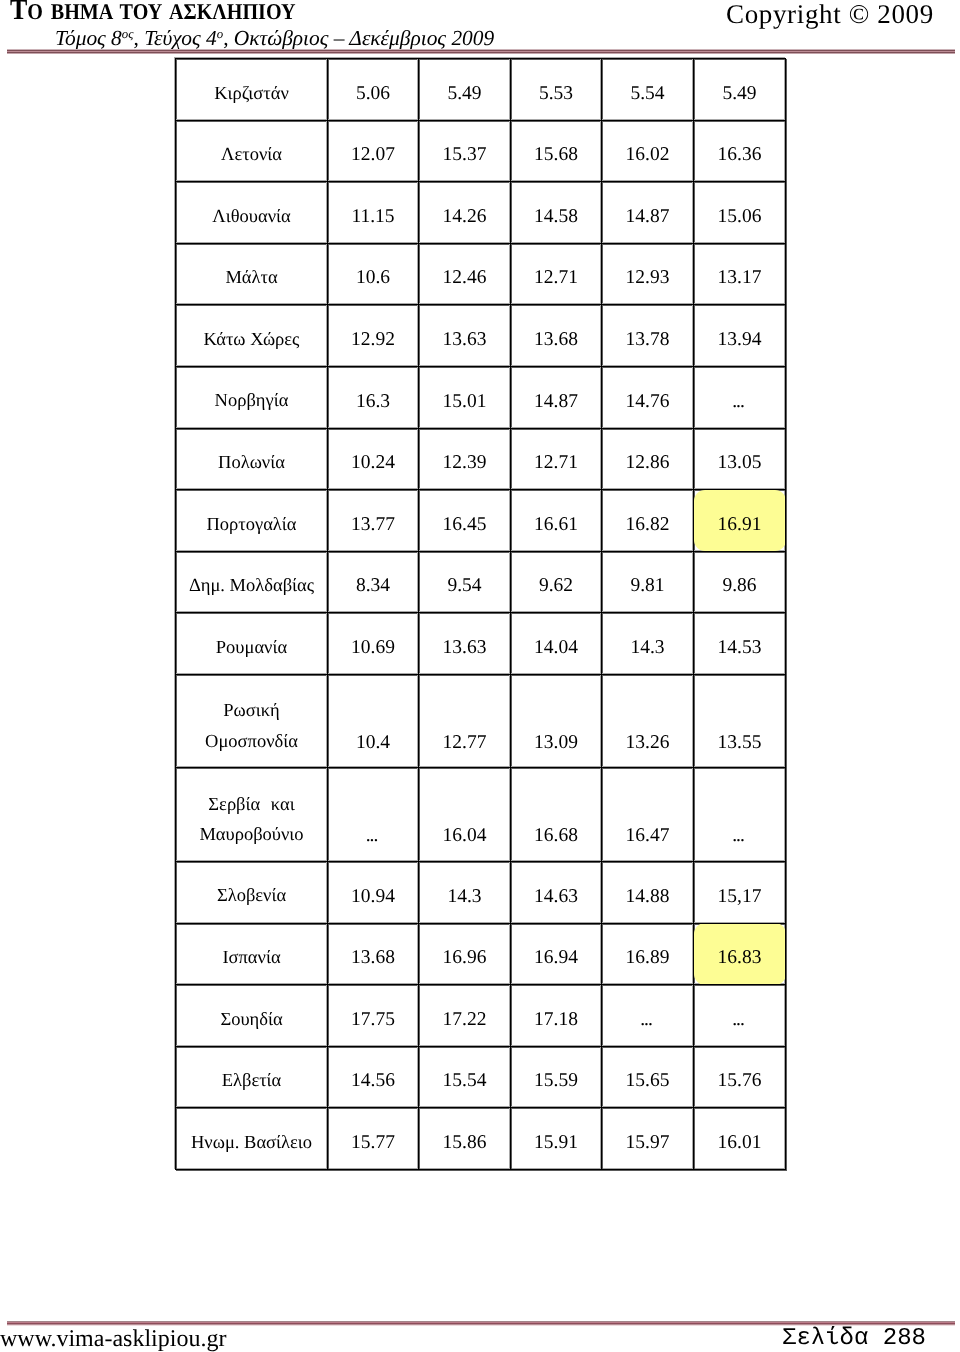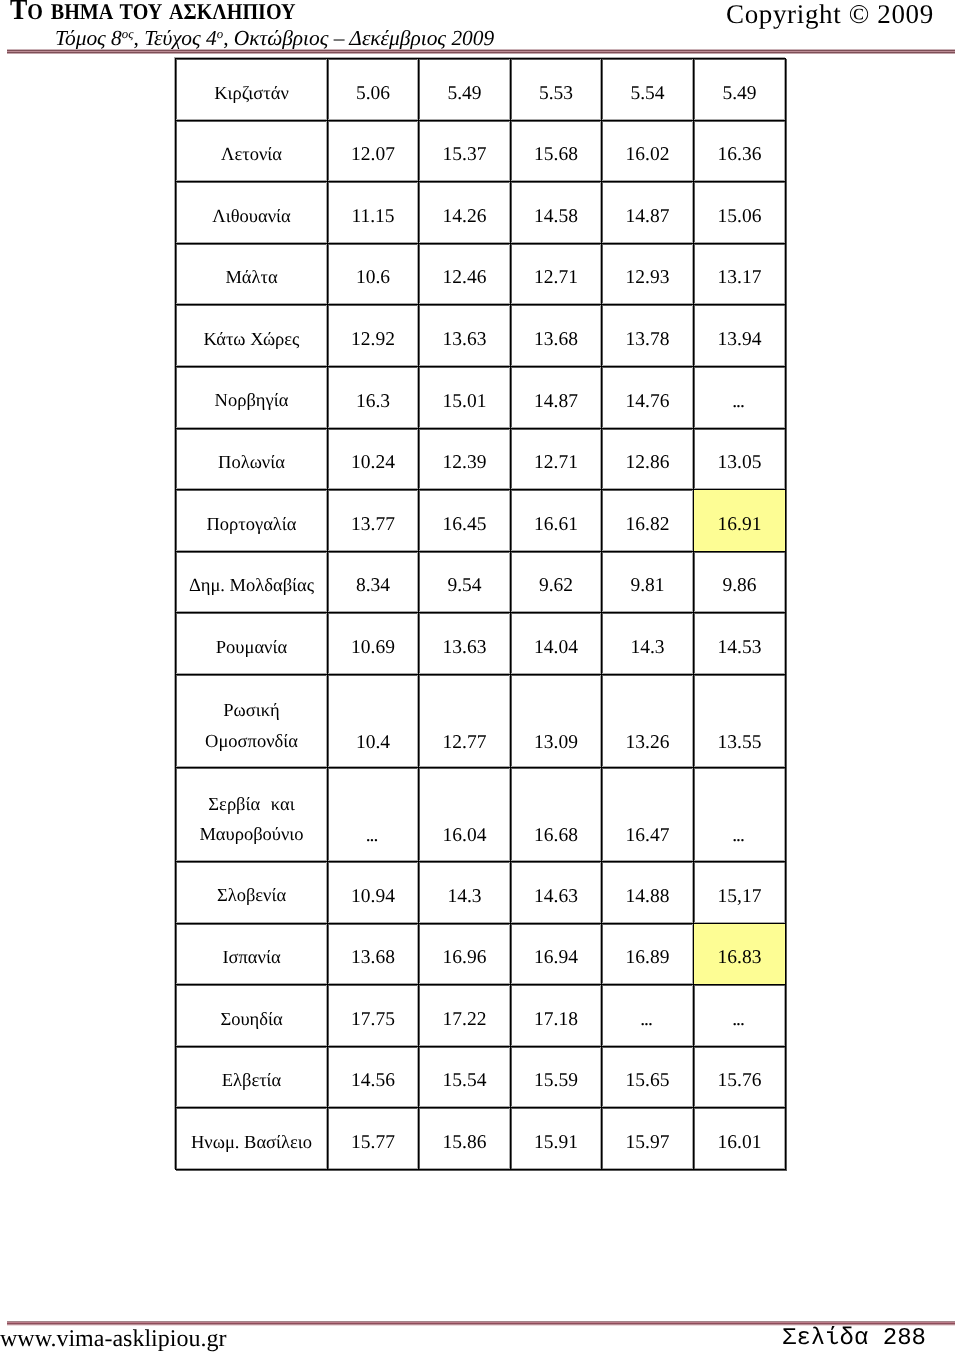--- a/index.html
+++ b/index.html
@@ -41,21 +41,21 @@
   table.data{position:absolute;left:175px;top:58px;width:610px;border-collapse:collapse;
              table-layout:fixed;font-family:Liberation Serif, serif;}
   table.data td{border:1px solid #000;text-align:center;vertical-align:middle;position:relative;
                 font-size:18.5px;line-height:1.6;padding:9px 0 0 0;}
   table.data tr{height:61.6px;}
   table.data tr.two{height:93.5px;}
   table.data td.name{font-size:18.5px;padding-top:10px;}
   table.data td.v{font-size:19.5px;padding-top:8px;}
   table.data tr.two td.name{padding-top:11.5px;border-radius:31px;}
   table.data tr.two td.v{padding-top:42px;}
-  table.data td.hl{background:#fdfd94;}
+  table.data td.hl{background:#fdfd94;border-radius:11px;}
   table.data td::after,table.data td::before{content:"";position:absolute;
     left:-1px;top:-1px;right:-1px;bottom:-1px;pointer-events:none;z-index:-1;}
   table.data td::after{border:1px solid #5a5a5a;transform:translate(1px,1px);}
   table.data td::before{border:1px solid #a8a8a8;transform:translate(-1px,-1px);}
   table.data td.dots{letter-spacing:-1px;text-indent:-3px;}
   .nm2{display:block;text-align:center;line-height:30.5px;}
   .nm2.just{word-spacing:6px;}
 </style>
 </head>
 <body>

